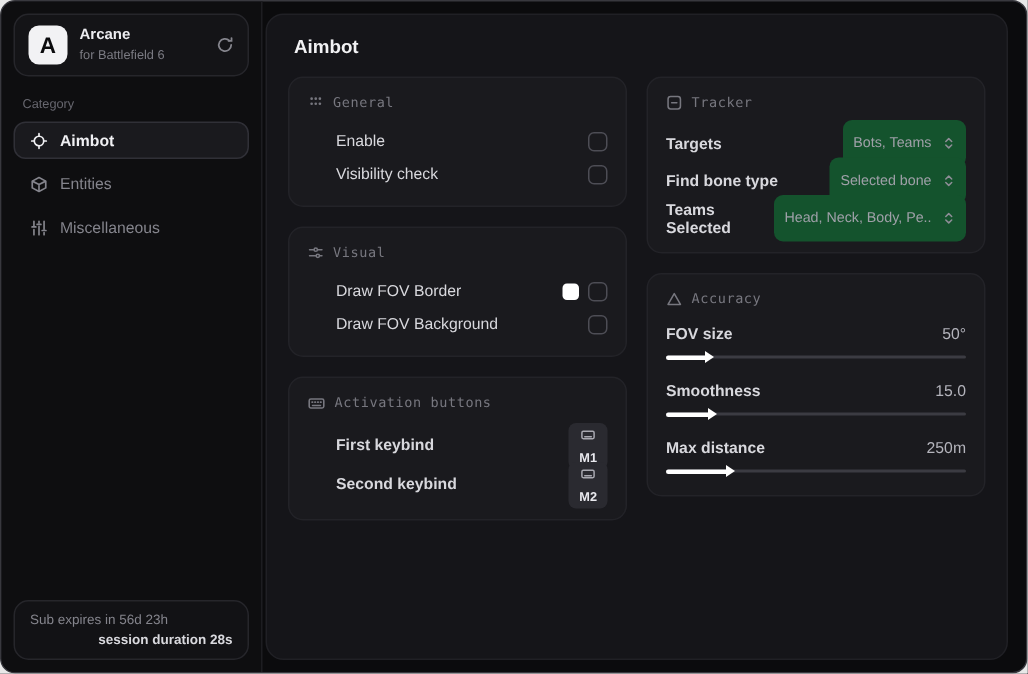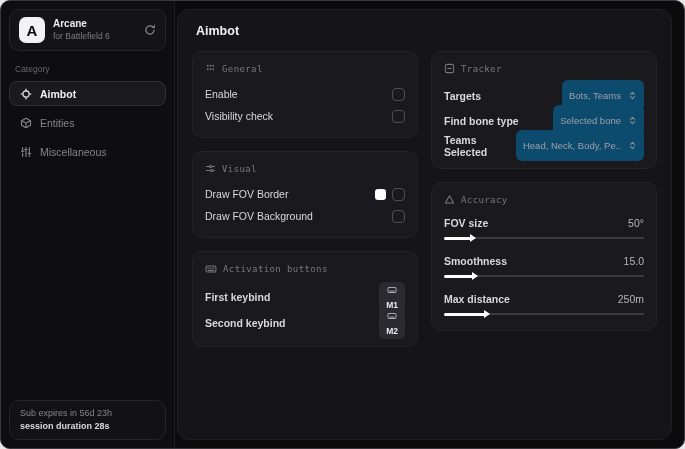--- a/index.html
+++ b/index.html
@@ -40,21 +40,21 @@
   }
   .nav-item.active {
     background:#1a1a1e; border-color:#303037; color:#f0f0f3; font-weight:bold;
   }
   .spacer { flex:1; }
   .sub-card {
     border:1px solid #26262b; border-radius:10px; background:#121215;
     padding:7px 10px 8px 10px;
   }
   .sub-line1 { font-family:Liberation Sans, sans-serif; color:#84848c; font-size:9px; margin-bottom:3px; }
-  .sub-line2 { color:#d9d9de; font-size:9px; font-weight:bold; }
+  .sub-line2 { color:#d9d9de; font-size:9px; font-weight:bold;text-align:right; }
   
   .main { flex:1; padding:8px 12px 8px 2px; }
   .panel {
     height:100%; background:#151519; border:1px solid #202025;
     border-radius:12px; padding:12px 14px;
   }
   .page-title { color:#f2f2f4; font-size:12.5px; font-weight:bold; margin:2px 4px 13px 4px; }
   .cols { display:flex; gap:13px; align-items:flex-start; }
   .col { flex:1; min-width:0; }
   .card {
@@ -63,37 +63,38 @@
   }
   .card-head {
     display:flex; align-items:center; gap:6px; margin:2px 0 9px 0;
     color:#77777f;
     text-align:right;
   }
   .card-title { font-family:"DejaVu Sans Mono", monospace; font-size:9px; letter-spacing:.4px; color:#77777f; }
   .row {
     display:flex; align-items:center; justify-content:space-between;
     height:22px;
+    margin-left:19px;
   }
   .row-label { color:#d8d8dd; font-size:10.5px; font-weight:500; }
   .checkbox {
     width:13px; height:13px; border:1.5px solid #4d4d55; border-radius:4px;
     background:transparent; cursor:pointer; flex:0 0 auto;
   }
   .row-right { display:flex; align-items:center; gap:6px; }
   .swatch { width:11px; height:11px; border-radius:3px; cursor:pointer; }
   .keybtn {
     display:flex; align-items:center; gap:5px;
     background:#2a2a30; border-radius:5px; padding:3px 7px;
     color:#e9e9ee; font-size:8.5px; font-weight:bold; cursor:pointer;flex-direction:column;
   }
   .keybtn .icon { color:#a9a9b1; }
   .dropdown {
     display:flex; align-items:center; gap:7px;
-    background:#0c4a6e; border-radius:6px; padding:10px 7px;
+    background:#14532d; border-radius:6px; padding:10px 7px;
     color:#9fa0a8; font-size:9.5px; cursor:pointer; max-width:152px;
   }
   .dd-text { white-space:nowrap; overflow:hidden; text-overflow:ellipsis; }
   .dropdown .icon { color:#8d8d96; flex:0 0 auto; }
   .trow { height:25px; display:flex; align-items:center; justify-content:space-between; }
   .trow .row-label { font-weight:bold; }
   
   .srow { margin-bottom:10px; }
   .srow-top { display:flex; align-items:center; justify-content:space-between; height:18px; }
   .srow-top .row-label { font-weight:bold; }

